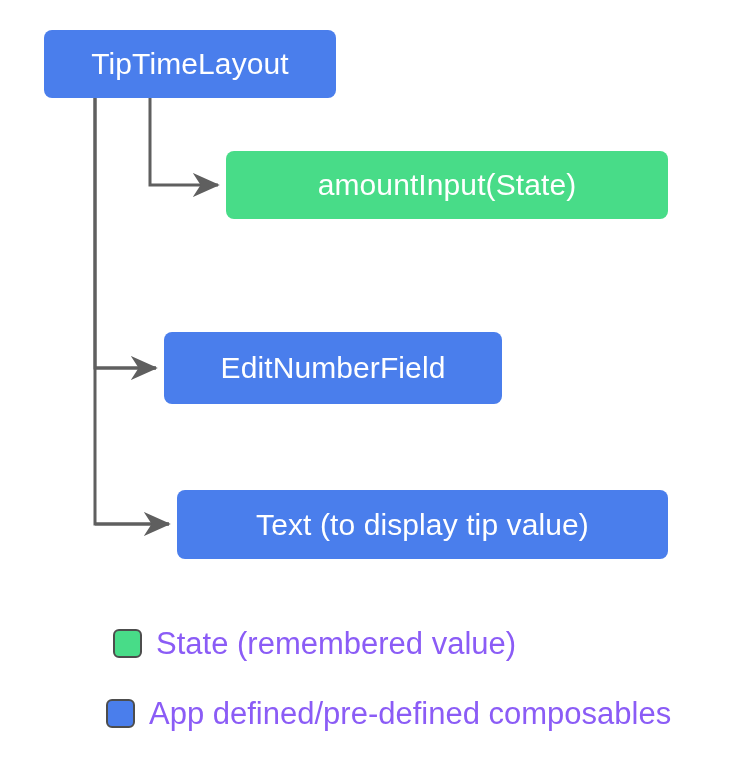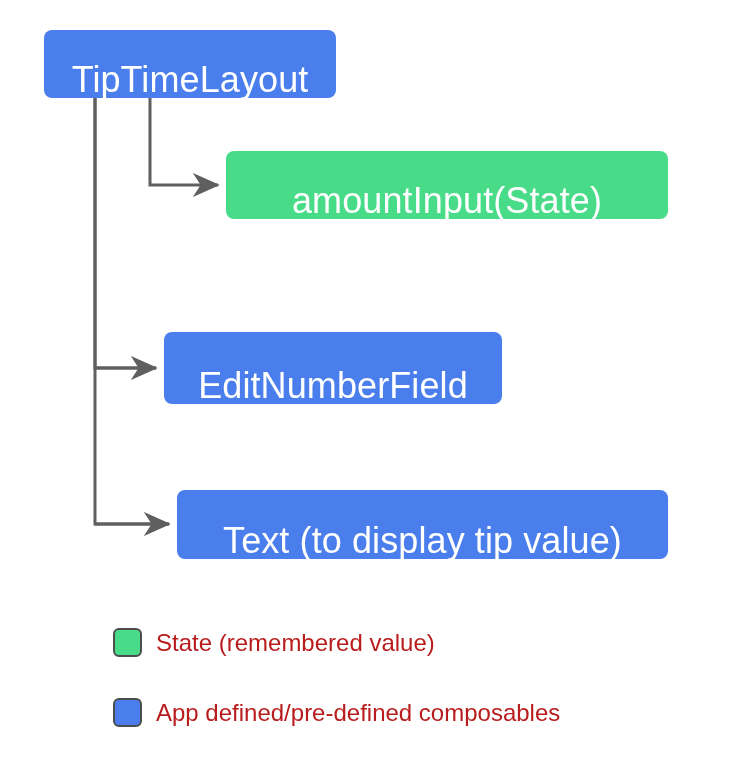--- a/index.html
+++ b/index.html
@@ -14,25 +14,25 @@
     position: relative;
     width: 748px;
     height: 769px;
     background: #ffffff;
     overflow: hidden;
   }
   .node {
     position: absolute;
     box-sizing: border-box;
     display: flex;
-    align-items: flex-end;
+    align-items: center;
     justify-content: center;
     border-radius: 8px;
     color: #ffffff;
-    font-size: 36px;
+    font-size: 30px;
     font-weight: 400;
     letter-spacing: 0.1px;
     line-height: 1;
     white-space: nowrap;
     font-family: "Liberation Sans", sans-serif;
   }
   .node-blue { background: #4a7eec; }
   .node-green { background: #48dc88; }
 
   #node-root      { left: 44px;  top: 30px;  width: 292px; height: 68px; }
@@ -49,34 +49,34 @@
     pointer-events: none;
   }
 
   .legend {
     position: absolute;
     display: flex;
     align-items: center;
     gap: 14px;
   }
   #legend-state { left: 113px; top: 628px; }
-  #legend-composable { left: 113px; top: 698px; }
+  #legend-composable { left: 106px; top: 698px; }
   .legend-swatch {
     width: 29px;
     height: 29px;
     border-radius: 6px;
     border: 2px solid #4d4d4d;
     box-sizing: border-box;
     flex: none;
   }
   .swatch-green { background: #48dc88; }
   .swatch-blue  { background: #4a7eec; }
   .legend-label {
-    font-size: 24px;
-    color: #b91c1c;
+    font-size: 31px;
+    color: #8b5cf6;
     line-height: 1;
     white-space: nowrap;
     font-family: "Liberation Sans", sans-serif;
   }
 </style>
 </head>
 <body>
 
 <div id="canvas">
 

